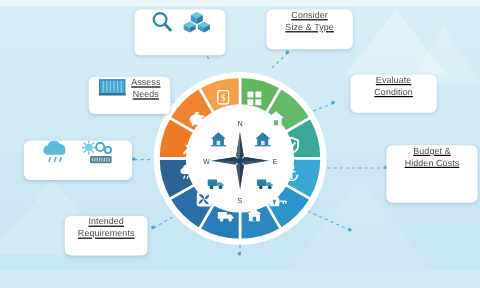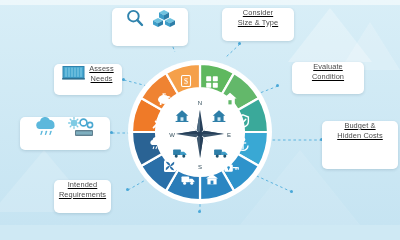--- a/index.html
+++ b/index.html
@@ -20,21 +20,21 @@
     text-decoration:underline;
   }
   .card .txt{
     color:#4a4a4a;
     font-size:7.4px;
     line-height:9.6px;
     text-align:center;
     letter-spacing:.1px;
     white-space:pre-line;
   }
-  .card.withicon{gap:4px;padding:0 6px;}
+  .card.withicon{gap:4px;padding:0 6px;margin-left:20px;}
   .card.iconsonly{gap:7px;}
   .dot{
     position:absolute;width:3.4px;height:3.4px;border-radius:50%;
     background:#4aa8d8;
   }
   svg.overlay{position:absolute;left:0;top:0;width:400px;height:225px;pointer-events:none;}
   .seg-label{font-size:6px;fill:#2f4a58;}
 </style>
 </head>
 <body>
@@ -285,21 +285,21 @@
     <span class="txt">Evaluate
 Condition</span>
   </div>
 
   <div class="card" style="left:322px;top:121px;width:76px;height:48px;">
     <span class="txt">Budget &amp;
 Hidden Costs</span>
   </div>
 
 
-  <div class="card" style="left:54px;top:180px;width:57px;height:33px;">
+  <div class="card" style="left:54px;top:180px;width:69px;height:33px;">
     <span class="txt">Intended
 Requirements</span>
   </div>
 
   <div class="card iconsonly" style="left:20px;top:117px;width:90px;height:33px;">
     <svg width="24" height="21" viewBox="0 0 24 21">
       <path d="M 4 12 a 4 4 0 0 1 1 -7.8 a 5.2 5.2 0 0 1 9.8 -1.2 a 4.4 4.4 0 0 1 4.6 5 a 3 3 0 0 1 -2.4 4 Z" fill="#5cb8dc"></path>
       <g stroke="#5cb8dc" stroke-width="1.4" stroke-linecap="round">
         <line x1="7" y1="14.4" x2="6" y2="17.4"></line>
         <line x1="11.5" y1="14.4" x2="10.5" y2="17.4"></line>

